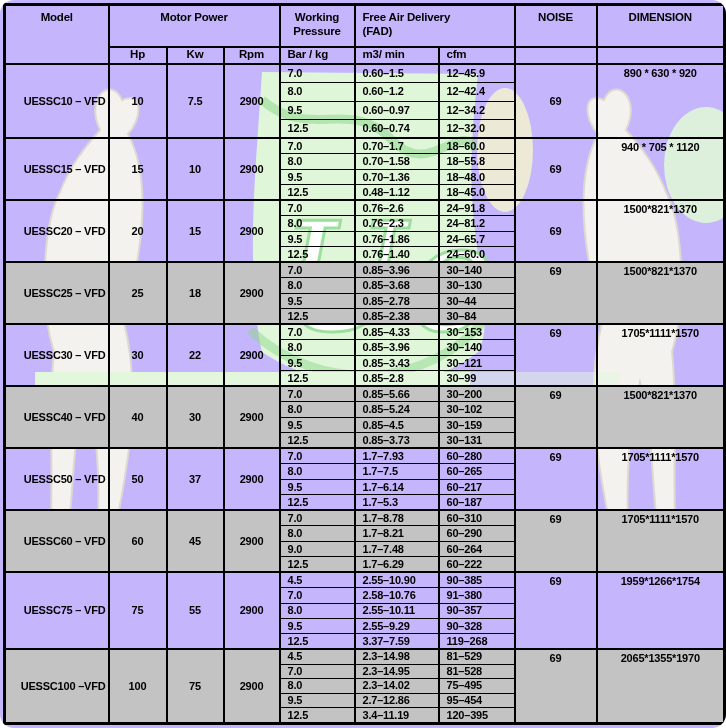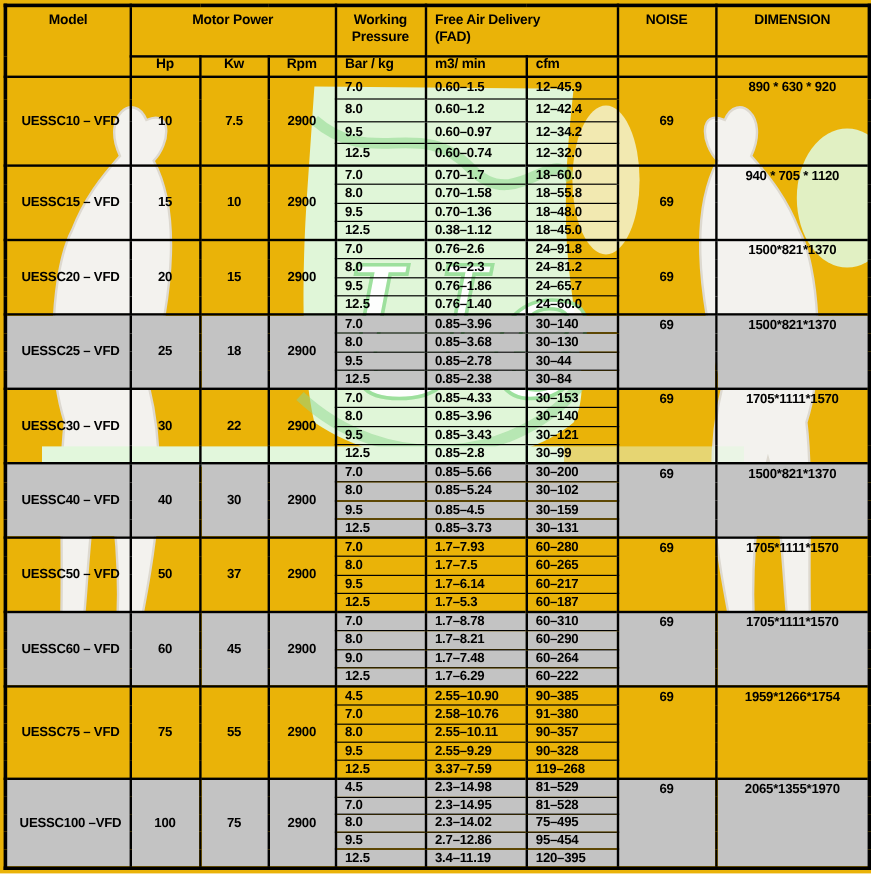--- a/index.html
+++ b/index.html
@@ -1,18 +1,19 @@
 <!DOCTYPE html>
 <html><head>
 <meta charset="utf-8">
 <style>
   html,body{margin:0;padding:0;background:#fff;}
   .stage{
-    position:relative;width:726px;height:728px;background:#eab308;overflow:hidden;
+    position:relative;width:726px;height:728px;background:#c4b5fd;overflow:hidden;
     font-family:"Liberation Sans",sans-serif;
+    border-radius:14px;
   }
   .watermark{position:absolute;left:0;top:0;width:726px;height:728px;}
   table.spec{
     position:absolute;left:3px;top:3px;width:720px;height:722px;
     border-collapse:collapse;table-layout:fixed;background:transparent;
     border:3px solid #000;
   }
   th,td{
     border:2px solid #000;
     box-sizing:border-box;
@@ -22,21 +23,21 @@
     font-size:11px;
     line-height:1.2;
     letter-spacing:-0.2px;
     padding:0 2px;
     overflow:hidden;
   }
   thead th{vertical-align:top;padding-top:5px;text-align:center;font-size:11.5px;}
   thead tr.units th{vertical-align:middle;padding-top:0;padding-bottom:2px;}
   th.al{text-align:left;padding-left:7px;}
   th.prewrap{white-space:pre-line;}
-  td.c-model{text-align:center;padding-left:6px;vertical-align:middle;}
+  td.c-model{text-align:right;padding-left:6px;vertical-align:middle;}
   td.c-num{text-align:center;vertical-align:middle;margin-left:48px;}
   td.c-sub{border-top-width:1px;border-bottom-width:1px;text-align:left;padding-left:7px;vertical-align:middle;}
   tr.block-start td{border-top-width:2px;}
   td.c-noise{text-align:center;}
   td.c-noise.v-mid{vertical-align:middle;}
   td.c-noise.v-top{vertical-align:top;padding-top:2px;}
   td.c-dim{text-align:center;vertical-align:top;padding-top:2px;}
   tr.gray td{background:#c3c3c3;}
 </style>
 </head>
@@ -154,21 +155,21 @@
           <td class="c-sub">0.70–1.58</td>
           <td class="c-sub">18–55.8</td>
         </tr>
         <tr style="height: 15.5px;">
           <td class="c-sub">9.5</td>
           <td class="c-sub">0.70–1.36</td>
           <td class="c-sub">18–48.0</td>
         </tr>
         <tr style="height: 15.5px;">
           <td class="c-sub">12.5</td>
-          <td class="c-sub">0.38–1.12</td>
+          <td class="c-sub">0.48–1.12</td>
           <td class="c-sub">18–45.0</td>
         </tr>
         <tr class="block-start" style="height: 15.5px;">
           <td class="c-model" rowspan="4">UESSC20 – VFD</td>
           <td class="c-num" rowspan="4">20</td>
           <td class="c-num" rowspan="4">15</td>
           <td class="c-num" rowspan="4">2900</td>
           <td class="c-sub">7.0</td>
           <td class="c-sub">0.76–2.6</td>
           <td class="c-sub">24–91.8</td>

